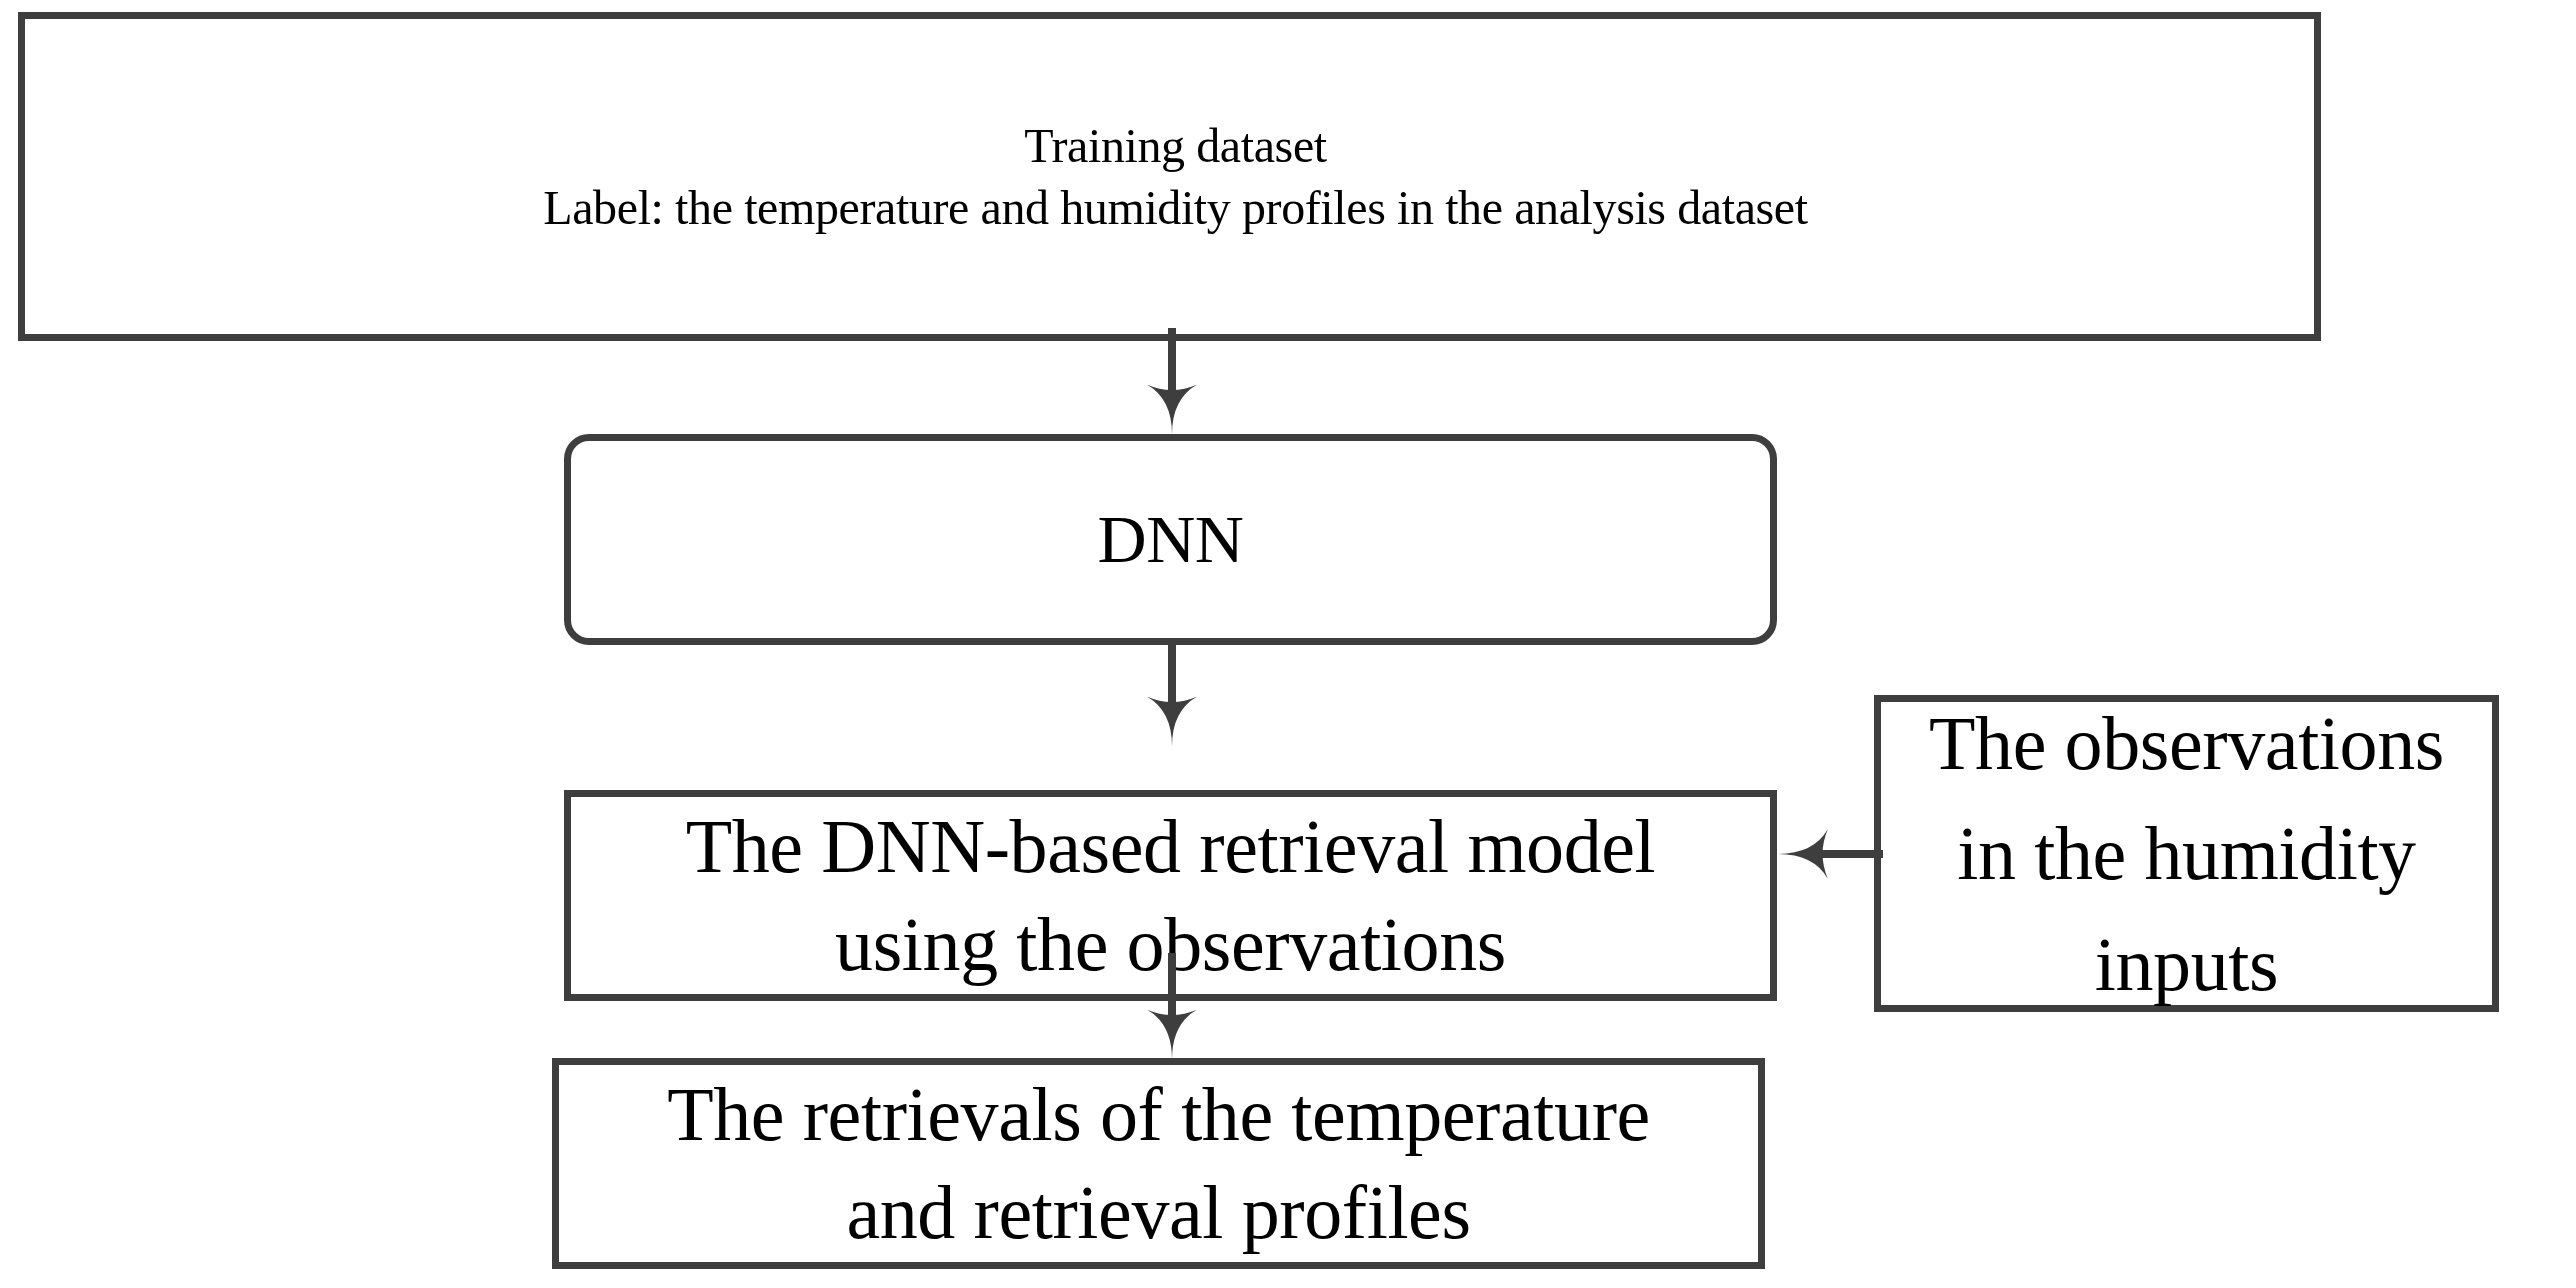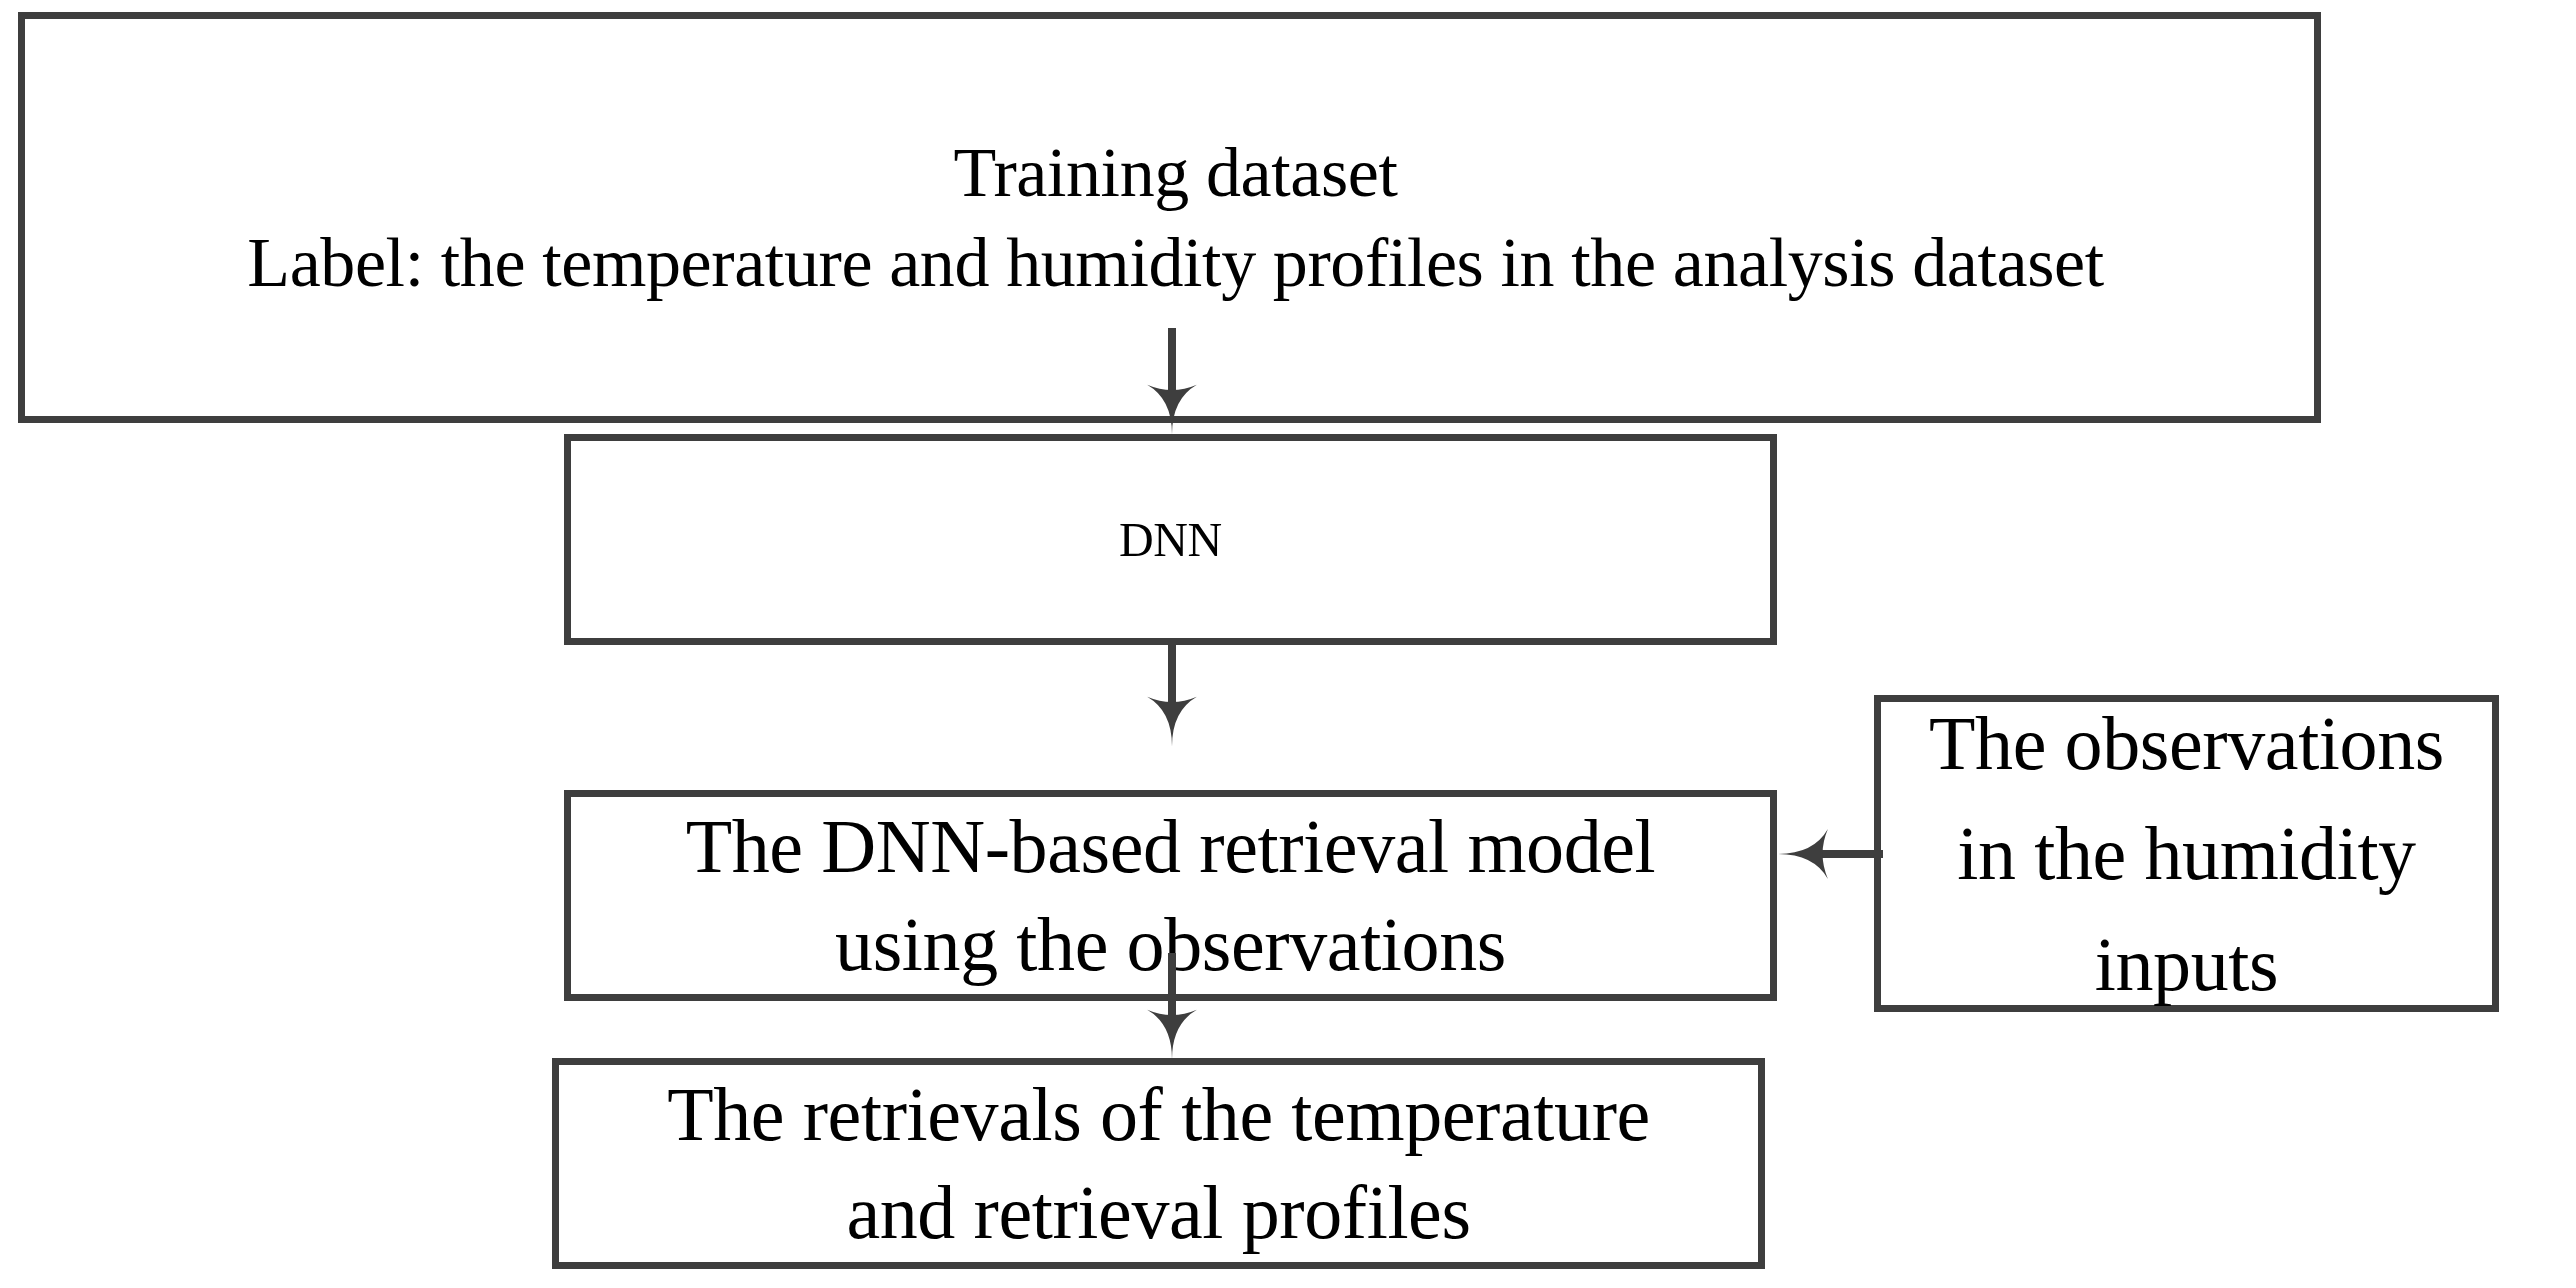--- a/index.html
+++ b/index.html
@@ -31,27 +31,28 @@
     line-height: 1.28;
     letter-spacing: -0.4px;
   }
   .node .line {
     display: block;
     white-space: nowrap;
   }
 
   
   #node-training-dataset {
-    left: 18px;  top: 12.4px;   width: 2303px; height: 411px;
-    font-size: 70px;
+    left: 18px;  top: 12.4px;   width: 2303px; height: 329px;
+    font-size: 48px;
     padding-left: 12px;
   }
   #node-dnn {
     left: 564px; top: 434px;  width: 1213px; height: 211px;
-    font-size: 48px;
+    font-size: 68px;
+    border-radius: 25px;
   }
   #node-retrieval-model {
     left: 564px; top: 746px;  width: 1213px; height: 211px;
     font-size: 76px;
     margin-top: 44px;
   }
   #node-retrievals {
     left: 552px; top: 1058px; width: 1213px; height: 211px;
     font-size: 76px;
   }

